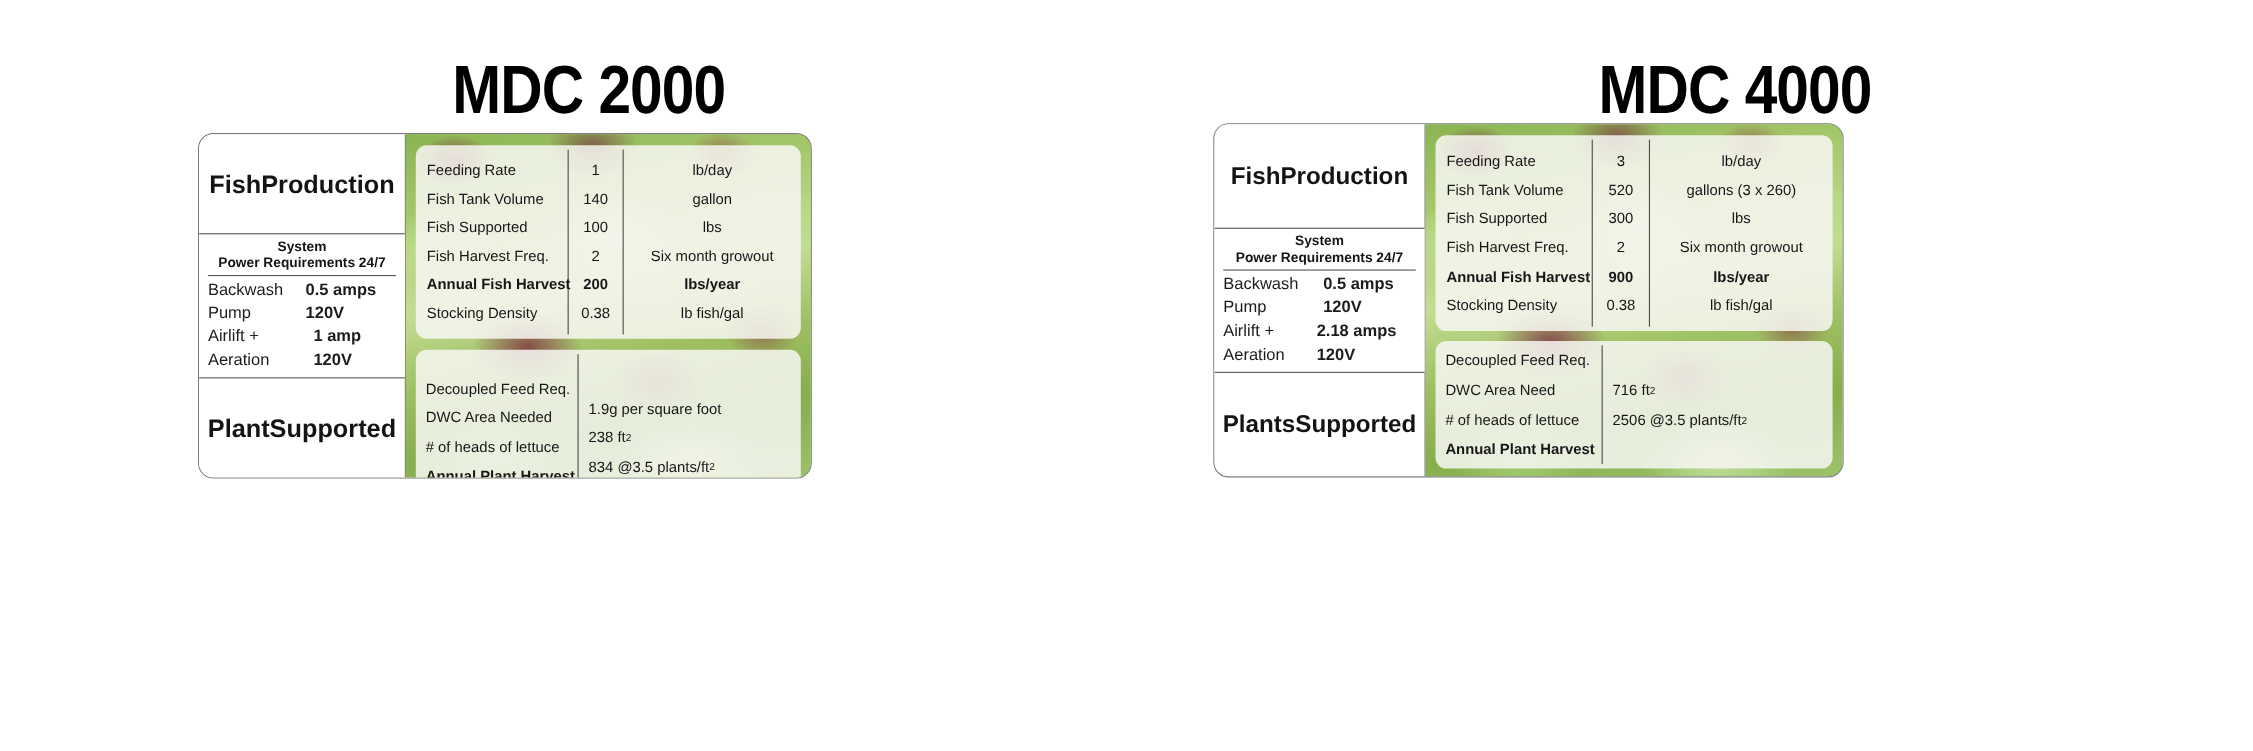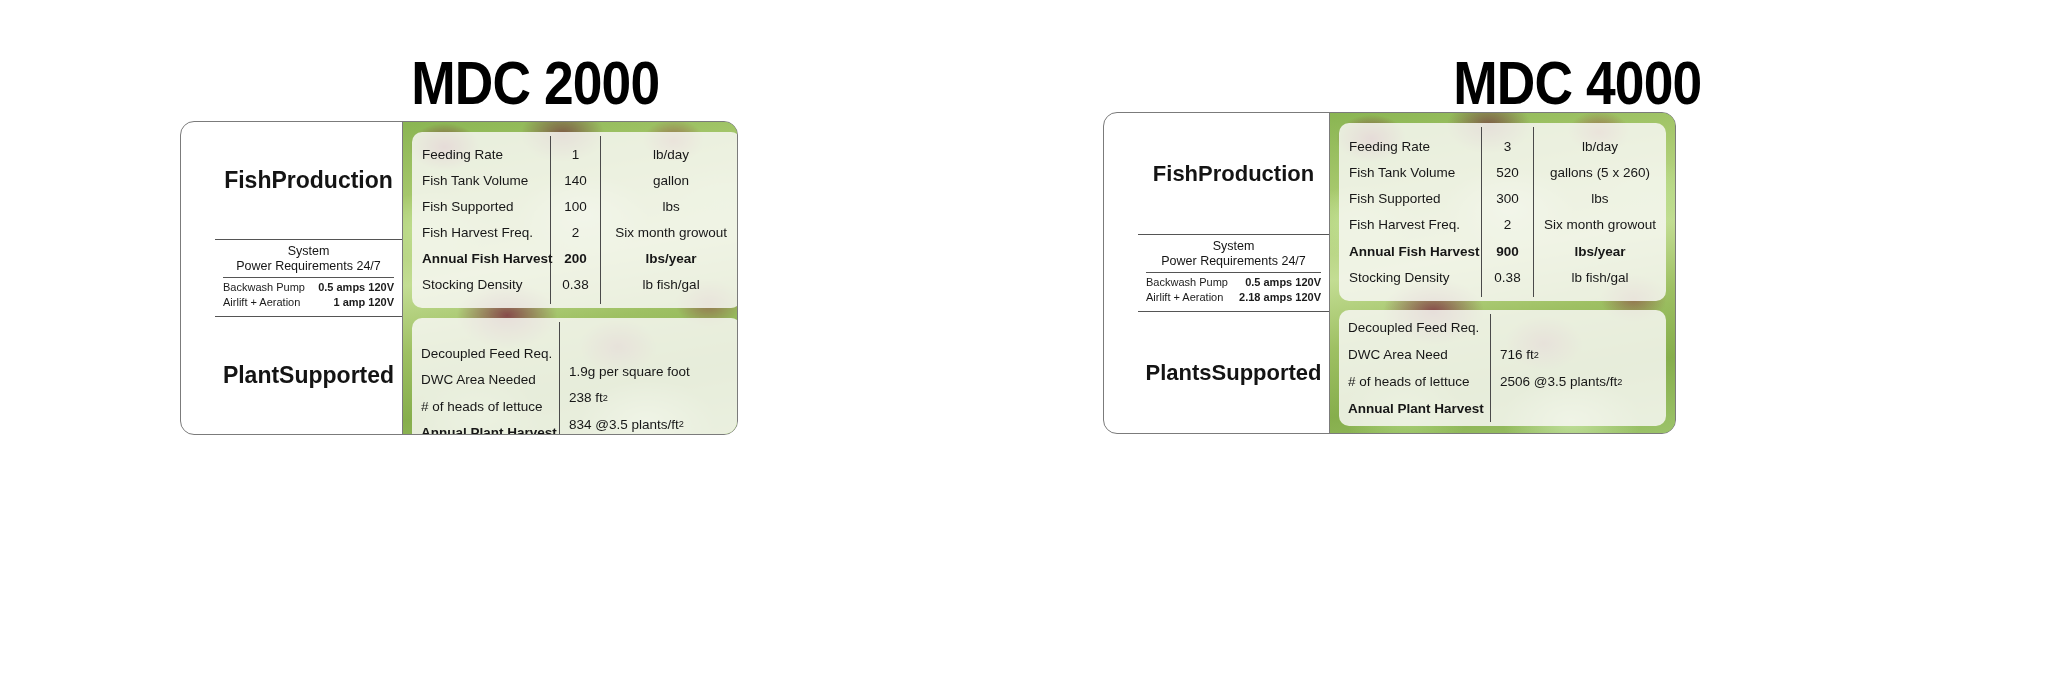--- a/index.html
+++ b/index.html
@@ -54,21 +54,20 @@
   #card-right { left: 79px;  top: 112px; width: 573px; height: 322px; }
 
   
   .label-col {
     position: relative;
     background: #ffffff;
     border-right: 1px solid #7b7b7b;
     display: flex;
     flex-direction: column;
     flex: 0 0 auto;
-    margin-left: 34px;
   }
   #card-left  .label-col { width: 188px; }
   #card-right .label-col { width: 192px; }
 
   .label-block {
     flex: 1 1 auto;
     display: flex;
     align-items: center;
     justify-content: center;
     text-align: center;
@@ -82,34 +81,34 @@
 
   .power-block {
     flex: 0 0 auto;
     border-top: 1.5px solid #555;
     border-bottom: 1.5px solid #555;
     padding: 4px 6px 5px 6px;
     background: #ffffff;
   }
   .power-title {
     text-align: center;
-    font-weight: 400;
+    font-weight: 700;
     color: #141414;
     line-height: 1.18;
     font-size: 12.5px;
   }
   .power-rule {
     height: 1px;
     background: #555;
     margin: 3px 2px 2px 2px;
   }
   .power-row {
     display: flex;
     justify-content: space-between;
-    font-size: 11px;
+    font-size: 15px;
     color: #1b1b1b;
     line-height: 1.42;
     padding: 0 2px;
   }
   .power-row .pr-val { font-weight: 700; }
 
   
   .photo-col {
     position: relative;
     flex: 1 1 auto;
@@ -323,21 +322,21 @@
           <div class="col c-val sep">
               <div class="cell ctr">3</div>
               <div class="cell ctr">520</div>
               <div class="cell ctr">300</div>
               <div class="cell ctr">2</div>
               <div class="cell ctr bold">900</div>
               <div class="cell ctr">0.38</div>
             </div>
           <div class="col c-unit">
               <div class="cell ctr">lb/day</div>
-              <div class="cell ctr">gallons  (5 x 260)</div>
+              <div class="cell ctr">gallons  (3 x 260)</div>
               <div class="cell ctr">lbs</div>
               <div class="cell ctr">Six month growout</div>
               <div class="cell ctr bold">lbs/year</div>
               <div class="cell ctr">lb fish/gal</div>
             </div>
         </div>
 
         <div class="data-table t-plant">
           <div class="col c-name sep">
               <div class="cell lft">Decoupled Feed Req.</div>

